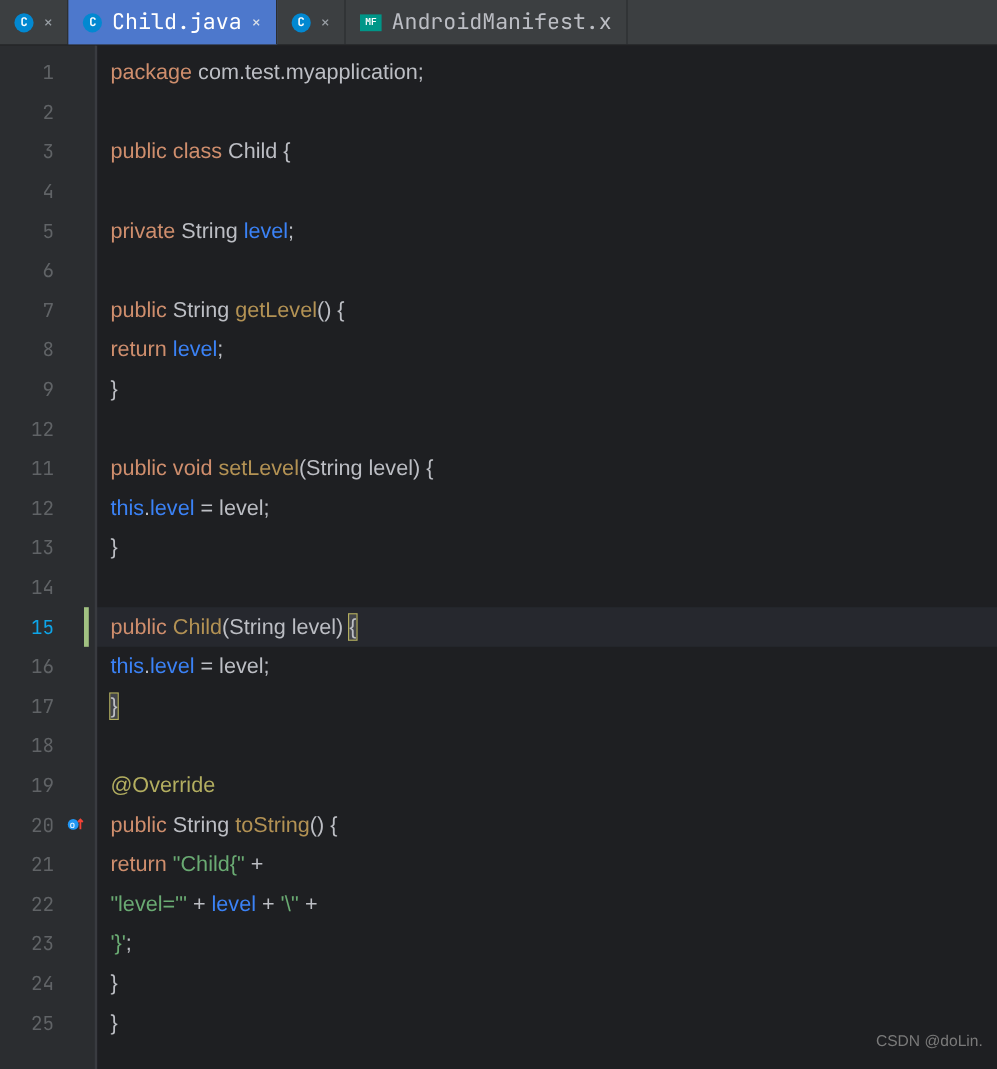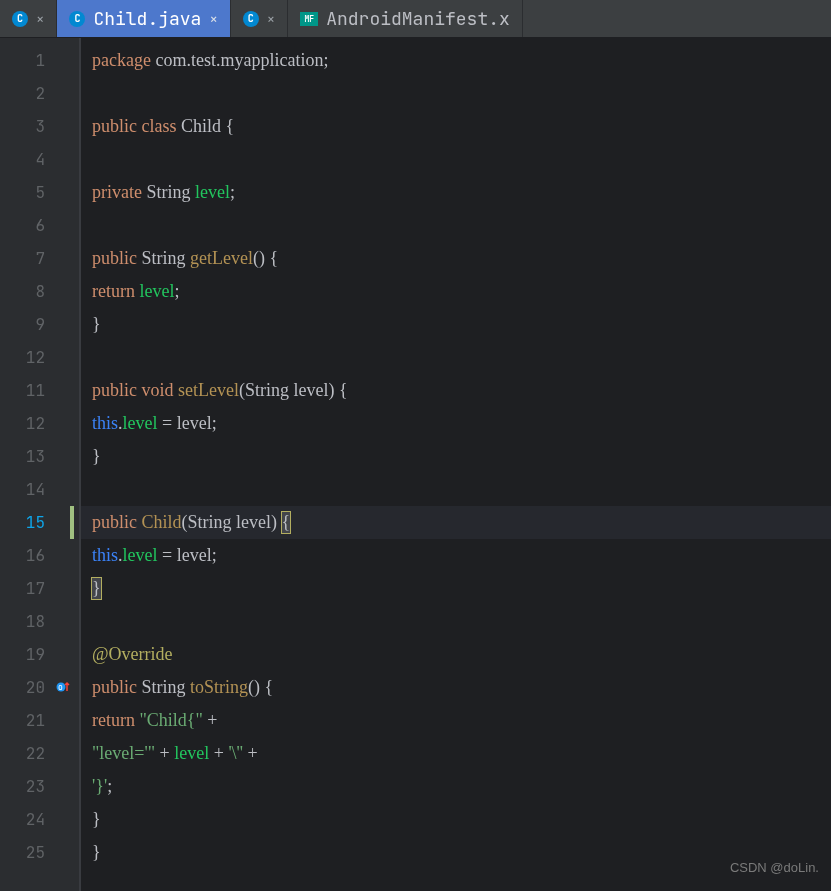--- a/index.html
+++ b/index.html
@@ -100,28 +100,28 @@
   position:absolute;
   left:0; top:0; bottom:0;
   width:1px;
   background:#393b40;
 }
 pre.line {
   height:33px;
   display:flex;
   align-items:center;
   white-space:pre;
-  font-family:Liberation Serif, serif;
+  font-family:Liberation Sans, sans-serif;
   font-size:18px;
 }
 pre.line.current { background:#26282e; margin-left:-12px; padding-left:12px; }
 
 .kw { color:#cf8e6d; }
 .cls { color:#bcbec4; }
-.field { color:#22c55e; }
+.field { color:#3b82f6; }
 .method { color:#b39254; }
 .str { color:#6aab73; }
 .anno { color:#b3ae60; }
 .this { color:#3b82f6; }
 .brace-hl { background:#43454a; outline:1px solid #b3ae60; }
 
 .watermark {
   position:absolute;
   right:12px;
   bottom:16px;

